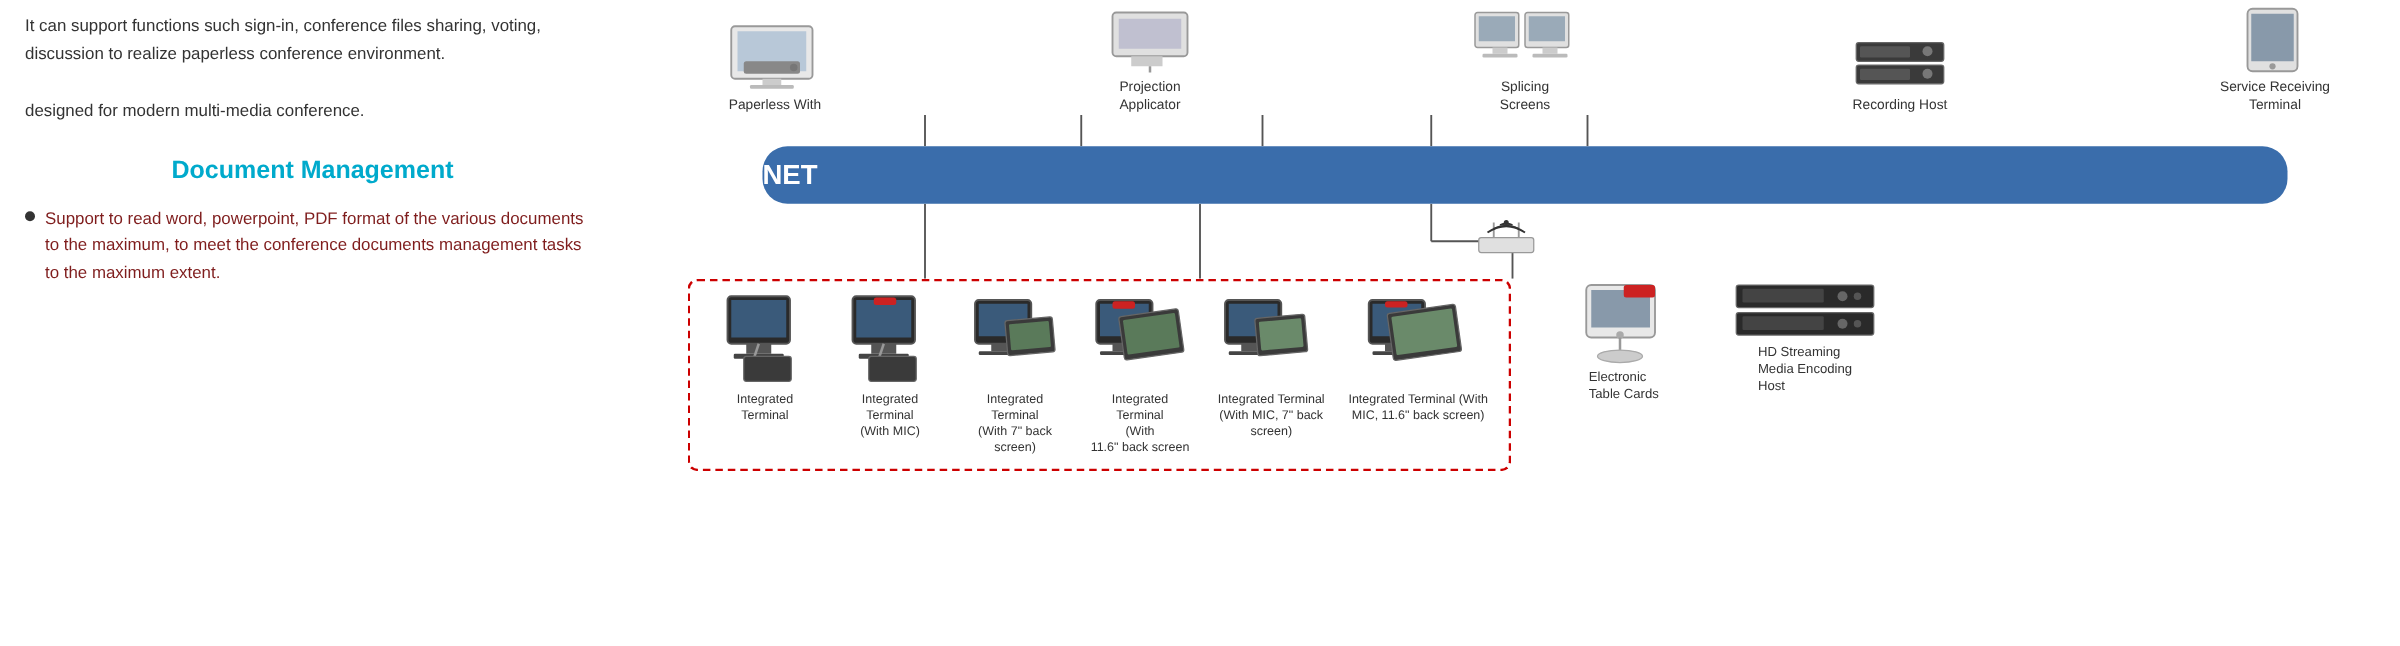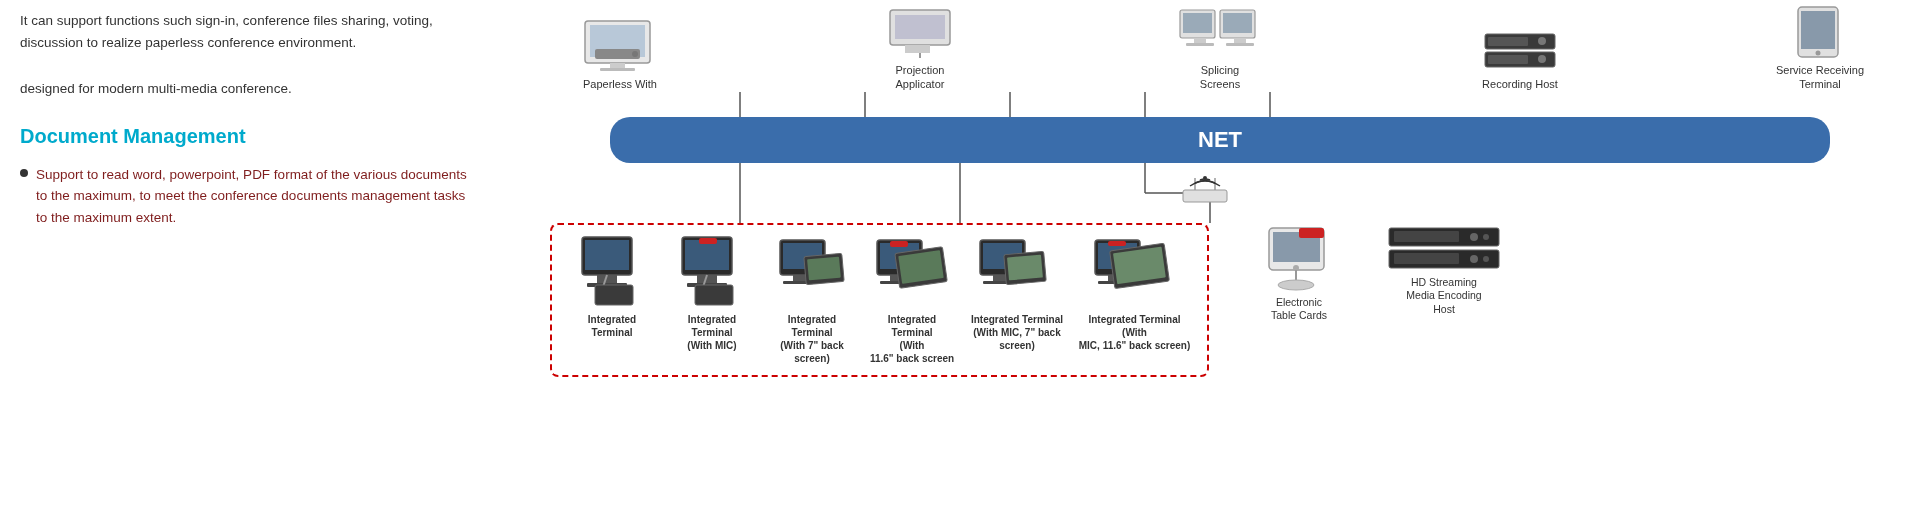--- a/index.html
+++ b/index.html
@@ -29,20 +29,21 @@
       margin-bottom: 20px;
       color: #333;
       font-size: 13.5px;
     }
 
     .doc-management-title {
       color: #00AACC;
       font-size: 20px;
       font-weight: bold;
       margin-bottom: 12px;
+      text-align: center;
     }
 
     .bullet-item {
       display: flex;
       align-items: flex-start;
       font-size: 13.5px;
       color: #7f1d1d;
       line-height: 1.6;
     }
 
@@ -75,21 +76,20 @@
       text-align: center;
       color: #333;
       line-height: 1.3;
       margin-top: 3px;
     }
 
     
     .net-bar {
       background: #3A6DAB;
       color: white;
-      text-align: center;
       font-size: 22px;
       font-weight: bold;
       padding: 10px 0;
       margin: 0 10px;
       width: calc(100% - 120px);
       margin-left: 60px;
       border-radius: 20px;
     }
 
     
@@ -101,21 +101,20 @@
     }
 
     .terminals-dashed-box {
       border: 2px dashed #CC0000;
       border-radius: 8px;
       padding: 10px 15px;
       display: flex;
       gap: 10px;
       align-items: flex-start;
       flex-shrink: 0;
-      font-weight: bold;
     }
 
     .terminal-item {
       display: flex;
       flex-direction: column;
       align-items: center;
       width: 90px;
     }
 
     .terminal-label {
@@ -136,21 +135,21 @@
 
     .right-device-item {
       display: flex;
       flex-direction: column;
       align-items: center;
       width: 120px;
     }
 
     .right-device-label {
       font-size: 10.5px;
-      text-align: center;
+      text-align: left;
       color: #333;
       line-height: 1.3;
       margin-top: 3px;
     }
 
     
     .diagram-wrapper {
       position: relative;
       width: 100%;
     }

